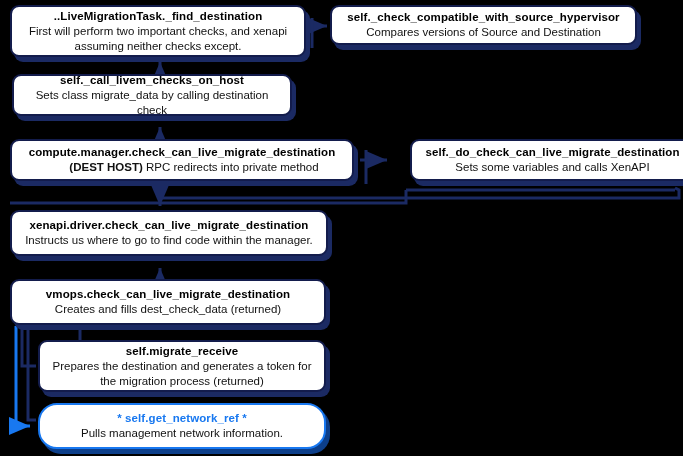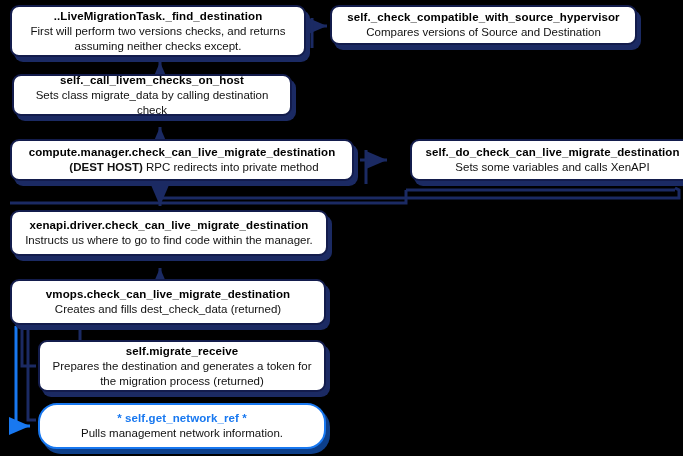--- a/index.html
+++ b/index.html
@@ -110,21 +110,21 @@
     </g>
 
     <g>
       <path d="M16,326 L16,426 L30,426" stroke="#1878f0" stroke-width="3" fill="none" marker-end="url(#arrow-accent)"></path>
       <path d="M28,330 L28,420 L36,420" stroke="#1b2a63" stroke-width="3" fill="none"></path>
     </g>
   </svg>
 
   <div class="node" style="left:10px; top:5px; width:296px; height:52px;">
     <div class="title">..LiveMigrationTask._find_destination</div>
-    <div class="desc">First will perform two versions checks, and returns</div>
+    <div class="desc">First will perform two important checks, and xenapi</div>
     <div class="desc">assuming neither checks except.</div>
   </div>
 
   <div class="node" style="left:12px; top:74px; width:280px; height:42px;">
     <div class="title">self._call_livem_checks_on_host</div>
     <div class="desc">Sets class migrate_data by calling destination check</div>
   </div>
 
   <div class="node" style="left:330px; top:5px; width:307px; height:40px;">
     <div class="title">self._check_compatible_with_source_hypervisor</div>

